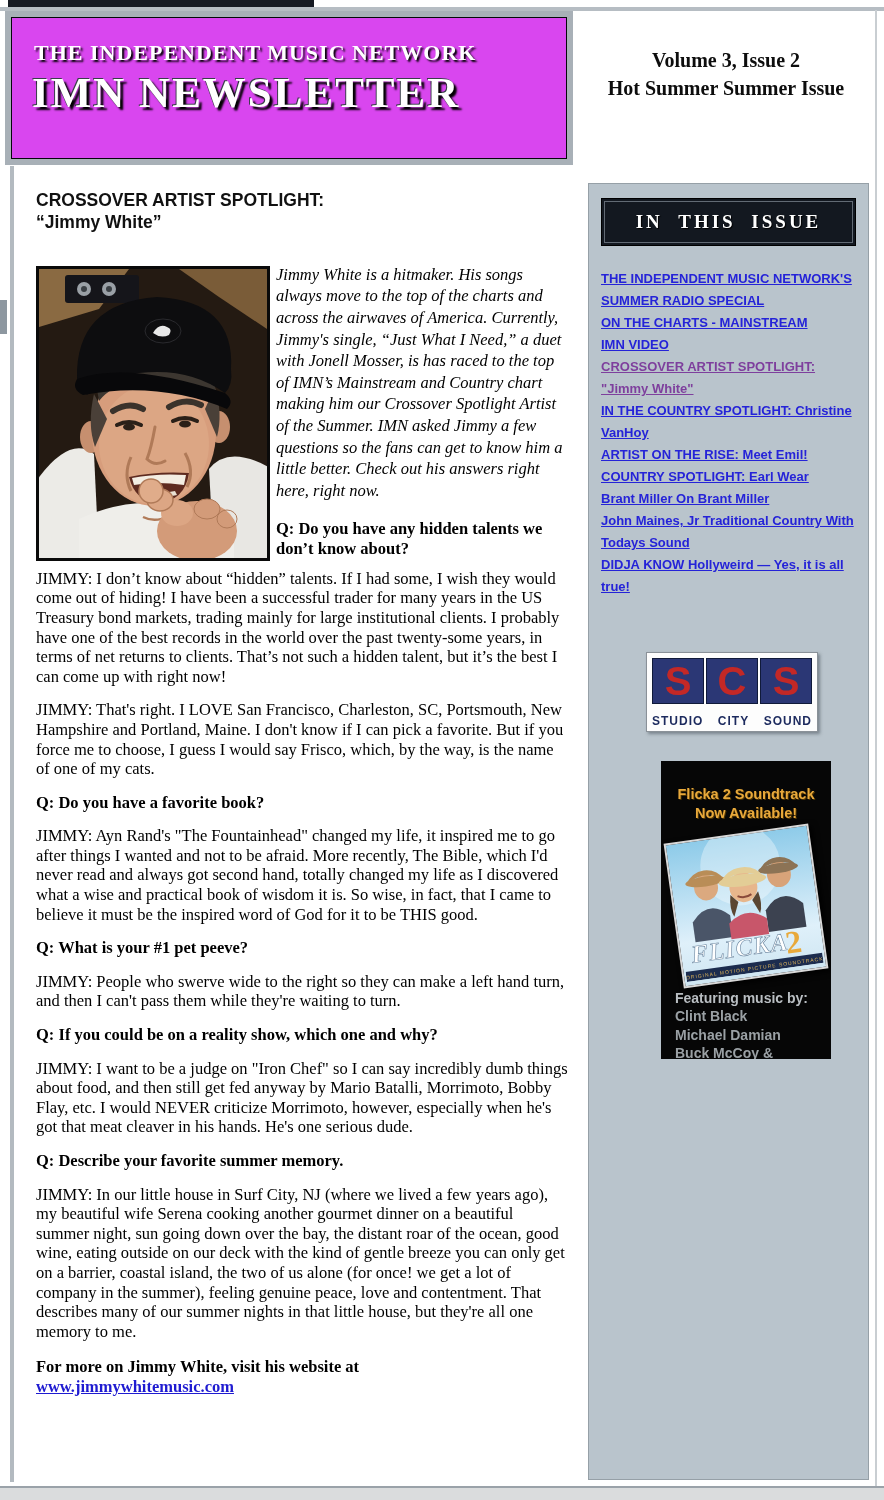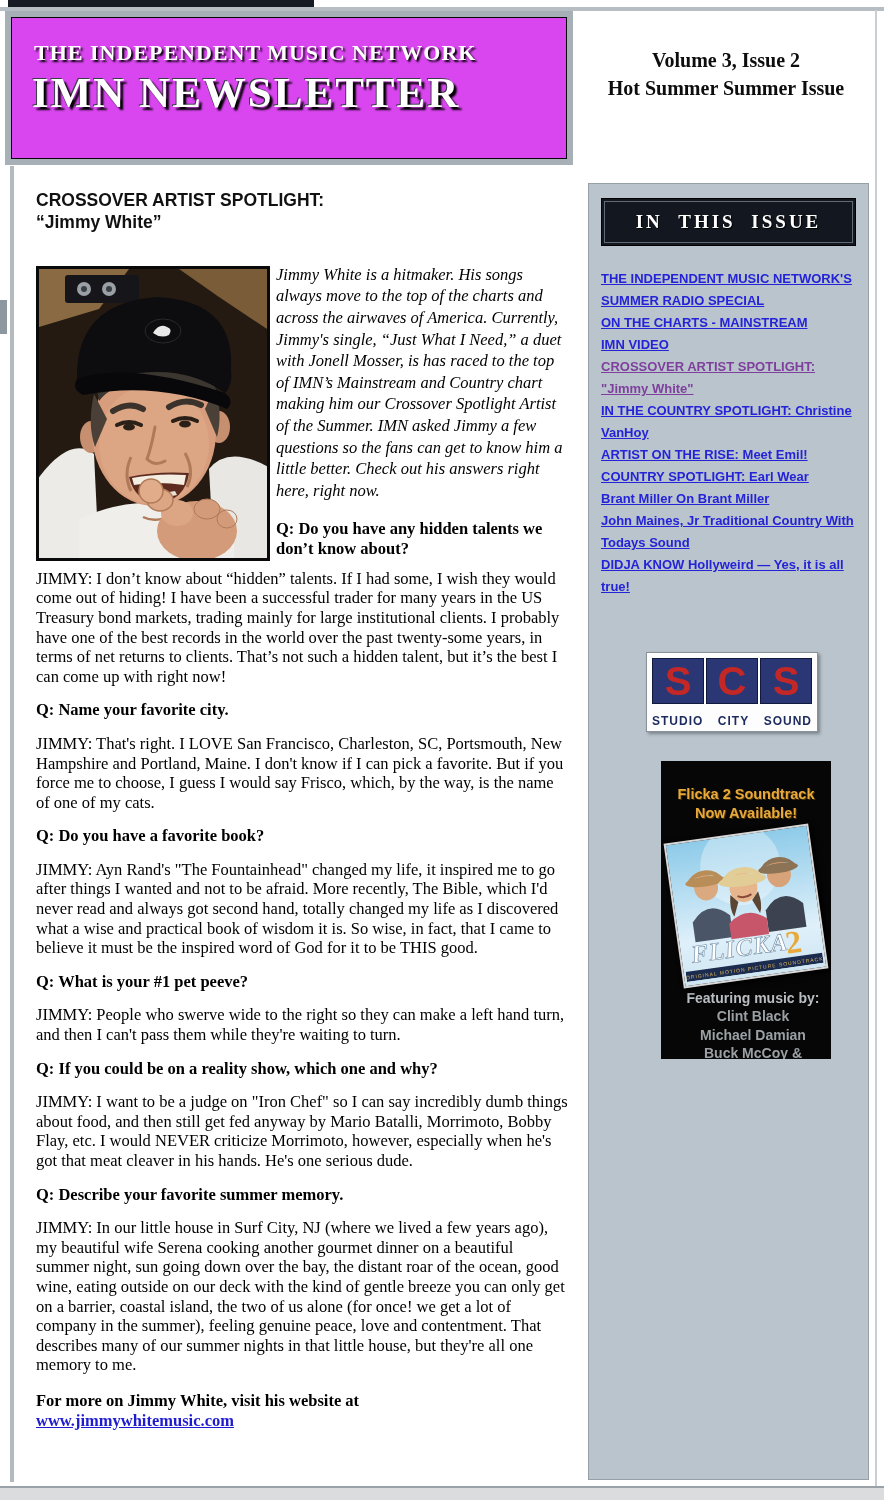--- a/index.html
+++ b/index.html
@@ -65,21 +65,21 @@
                color:#1c2a5e;letter-spacing:1px;}
 
   
   .flicka{position:absolute;left:72px;top:577px;width:170px;height:298px;background:#060606;
           text-align:center;overflow:hidden;cursor:pointer;}
   .flicka-promo{color:#e8a93b;font-family:"Liberation Sans", sans-serif;font-weight:bold;
                 font-size:14.5px;line-height:1.3;padding-top:24px;text-shadow:1px 1px 0 #4d3300;}
   .cover{width:142px;height:142px;margin:10px auto 4px auto;transform:rotate(-8deg);
          background:linear-gradient(#8ecbe9,#dff0fa 70%,#cfe6f2);border:2px solid #d8d8d8;
          position:relative;box-shadow:3px 3px 6px #000;}
-  .featuring{text-align:center;padding:6px 0 0 14px;font-family:"Liberation Sans", sans-serif;
+  .featuring{text-align:left;padding:6px 0 0 14px;font-family:"Liberation Sans", sans-serif;
              font-weight:bold;font-size:14px;line-height:1.32;color:#9aa0a4;}
   .featuring .lead{color:#b9bec2;}
 </style>
 </head>
 <body>
 
 <div id="page">
 
   <div class="topstrip"></div>
   <div class="topline"></div>
@@ -163,21 +163,20 @@
         <ellipse cx="188" cy="250" rx="10" ry="9" fill="#cf967400" stroke="#b07a58" stroke-width="1"></ellipse>
       </svg>
     </div>
 
     <p class="intro">Jimmy White is a hitmaker. His songs always move to the top of the charts and across the airwaves of America. Currently, Jimmy's single, “Just What I Need,” a duet with Jonell Mosser, is has raced to the top of IMN’s Mainstream and Country chart making him our Crossover Spotlight Artist of the Summer. IMN asked Jimmy a few questions so the fans can get to know him a little better. Check out his answers right here, right now.</p>
     <p class="q-first">Q: Do you have any hidden talents we don’t know about?</p>
     <div class="clear"></div>
 
     <p class="a">JIMMY: I don’t know about “hidden” talents. If I had some, I wish they would come out of hiding! I have been a successful trader for many years in the US Treasury bond markets, trading mainly for large institutional clients. I probably have one of the best records in the world over the past twenty-some years, in terms of net returns to clients. That’s not such a hidden talent, but it’s the best I can come up with right now!</p>
 
-    <p class="q">Q: Name your favorite city.</p>
     <p class="a">JIMMY: That's right. I LOVE San Francisco, Charleston, SC, Portsmouth, New Hampshire and Portland, Maine. I don't know if I can pick a favorite. But if you force me to choose, I guess I would say Frisco, which, by the way, is the name of one of my cats.</p>
 
     <p class="q">Q: Do you have a favorite book?</p>
     <p class="a">JIMMY: Ayn Rand's "The Fountainhead" changed my life, it inspired me to go after things I wanted and not to be afraid. More recently, The Bible, which I'd never read and always got second hand, totally changed my life as I discovered what a wise and practical book of wisdom it is. So wise, in fact, that I came to believe it must be the inspired word of God for it to be THIS good.</p>
 
     <p class="q">Q: What is your #1 pet peeve?</p>
     <p class="a">JIMMY: People who swerve wide to the right so they can make a left hand turn, and then I can't pass them while they're waiting to turn.</p>
 
     <p class="q">Q: If you could be on a reality show, which one and why?</p>
     <p class="a">JIMMY: I want to be a judge on "Iron Chef" so I can say incredibly dumb things about food, and then still get fed anyway by Mario Batalli, Morrimoto, Bobby Flay, etc. I would NEVER criticize Morrimoto, however, especially when he's got that meat cleaver in his hands. He's one serious dude.</p>

